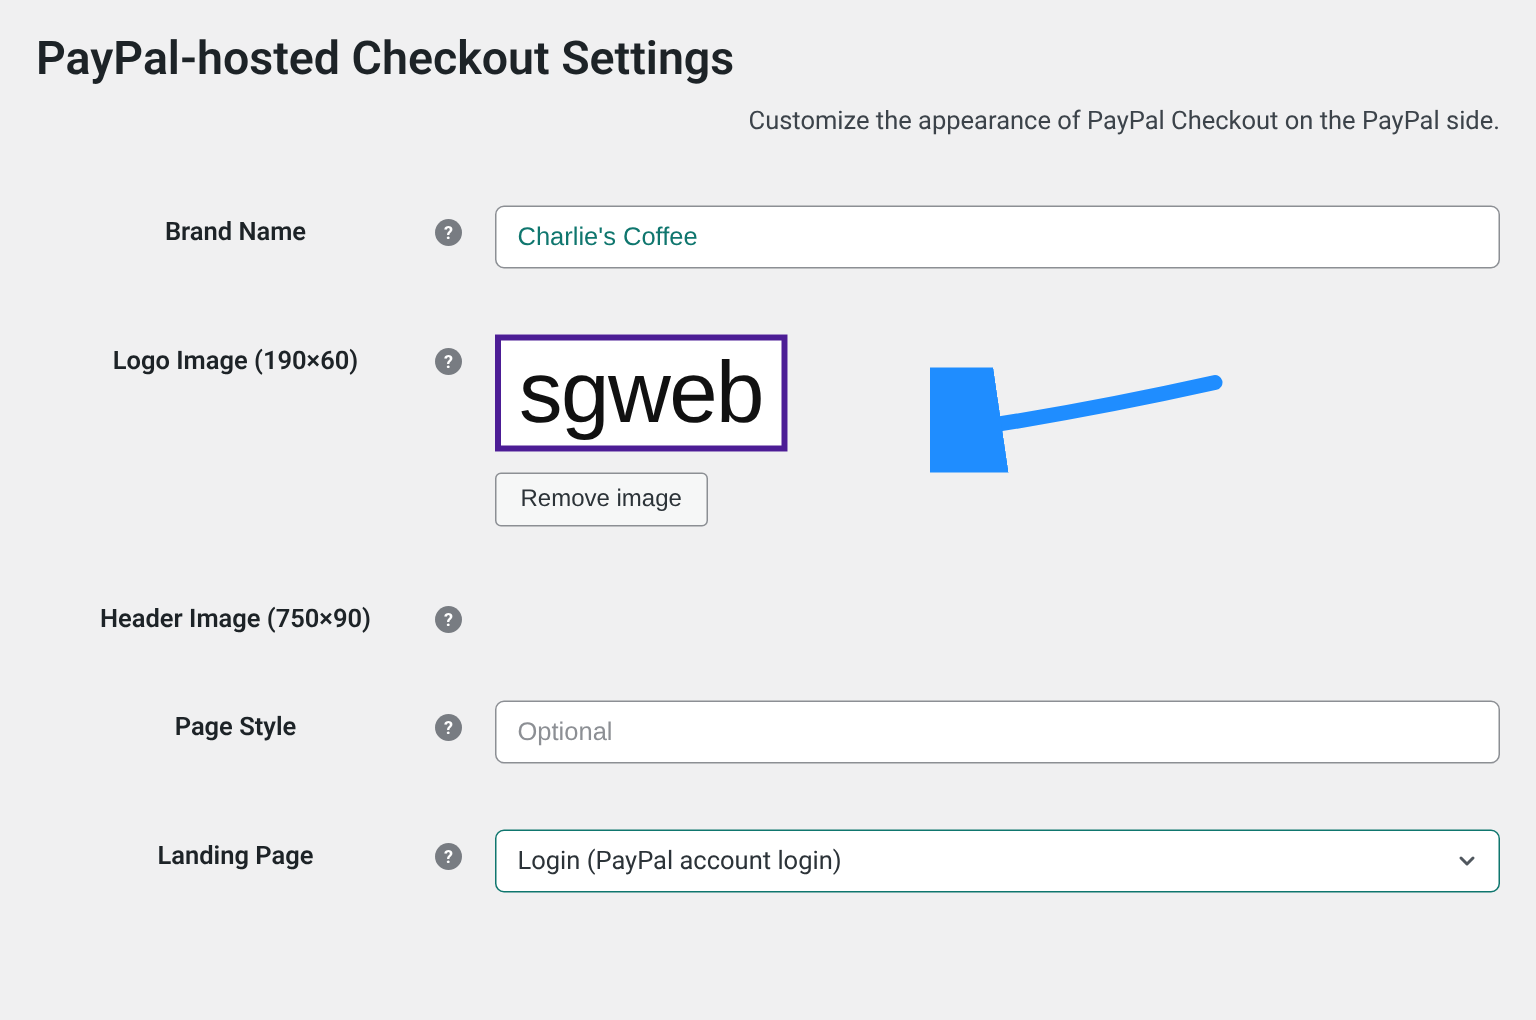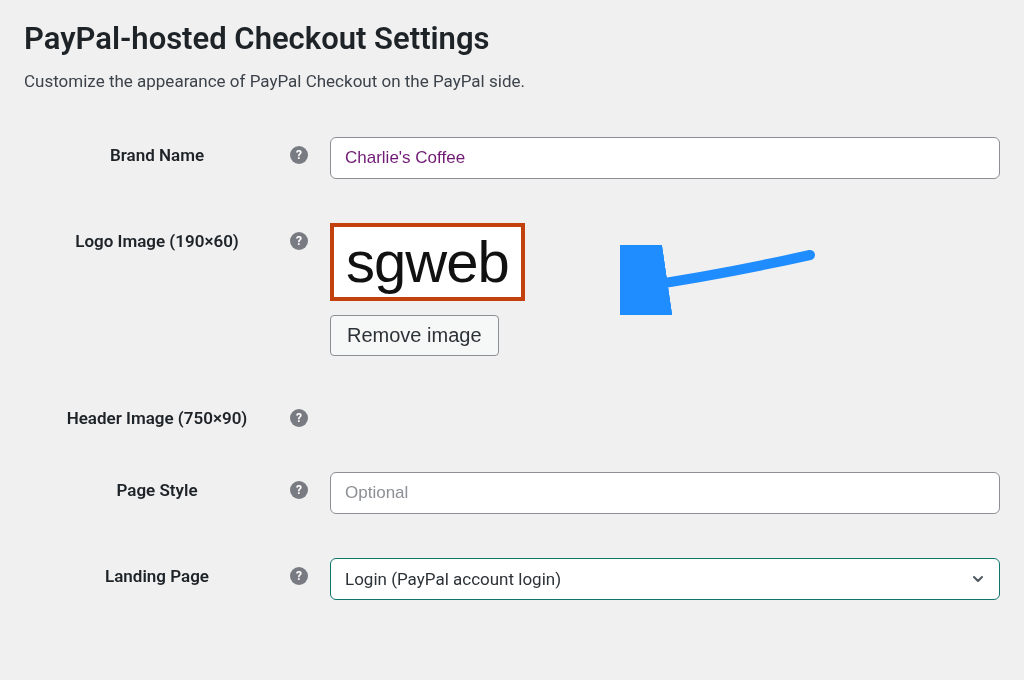--- a/index.html
+++ b/index.html
@@ -14,20 +14,21 @@
     h2 {
       font-size: 31px;
       font-weight: 600;
       color: #1d2327;
       margin-bottom: 14px;
     }
     .subtitle {
       font-size: 17px;
       color: #3c434a;
       margin-bottom: 46px;
+      text-align: right;
     }
     .form-row {
       display: flex;
       align-items: flex-start;
       margin-bottom: 44px;
     }
     .form-label-col {
       width: 306px;
       display: flex;
       align-items: center;
@@ -58,41 +59,41 @@
       flex: 1;
       position: relative;
     }
     .text-input {
       width: 100%;
       padding: 10px 14px;
       font-size: 17px;
       border: 1px solid #8c8f94;
       border-radius: 6px;
       background: #fff;
-      color: #701a75;
+      color: #0f766e;
     }
     .text-input::placeholder { color: #8c8f94; }
     .logo-preview {
-      border: 4px solid #c2410c;
+      border: 4px solid #4c1d95;
       display: inline-block;
       background: #fff;
       padding: 6px 12px;
     }
     .logo-text {
       font-size: 58px;
       font-weight: 400;
       letter-spacing: -1px;
       color: #111;
       line-height: 1;
       font-family: "Helvetica Neue", Arial, sans-serif;
     }
     .btn {
       display: inline-block;
       padding: 8px 16px;
-      font-size: 20px;
+      font-size: 16px;
       border: 1px solid #8c8f94;
       border-radius: 4px;
       background: #f6f7f7;
       color: #2c3338;
       cursor: pointer;
       margin-top: 14px;
     }
     .select-wrap {
       position: relative;
       width: 100%;

